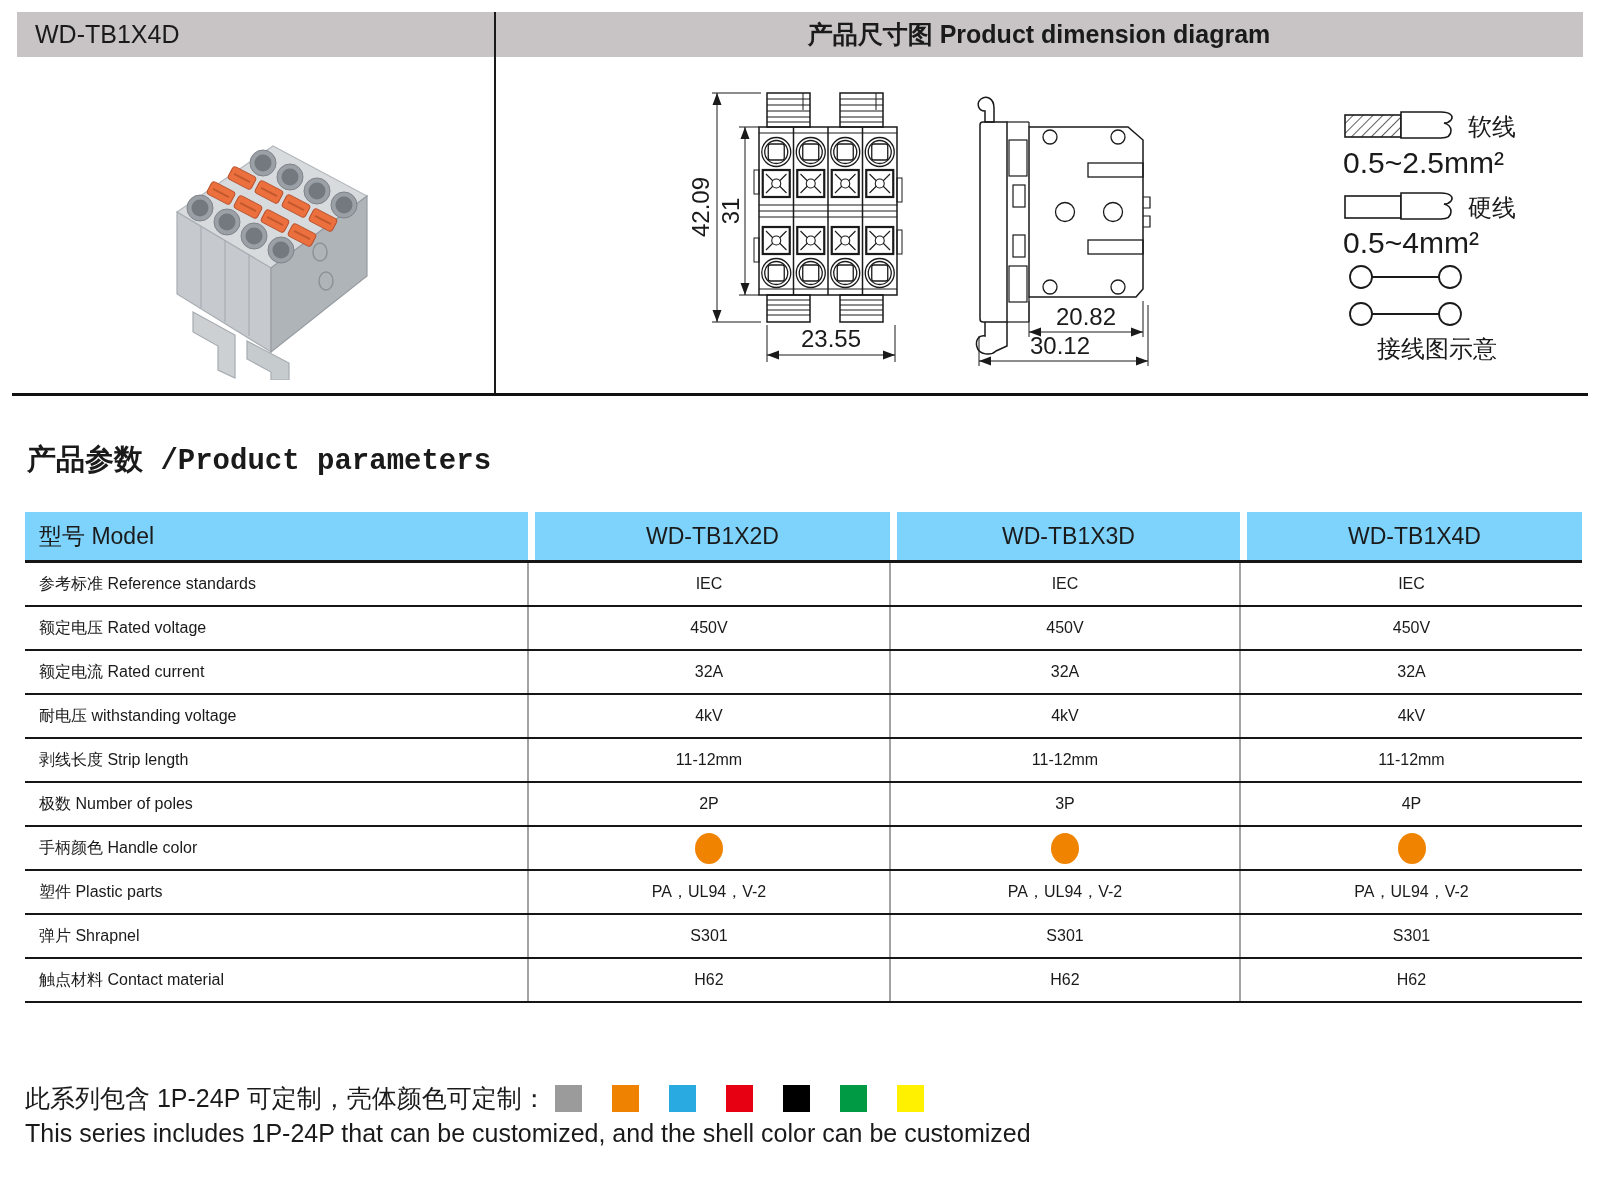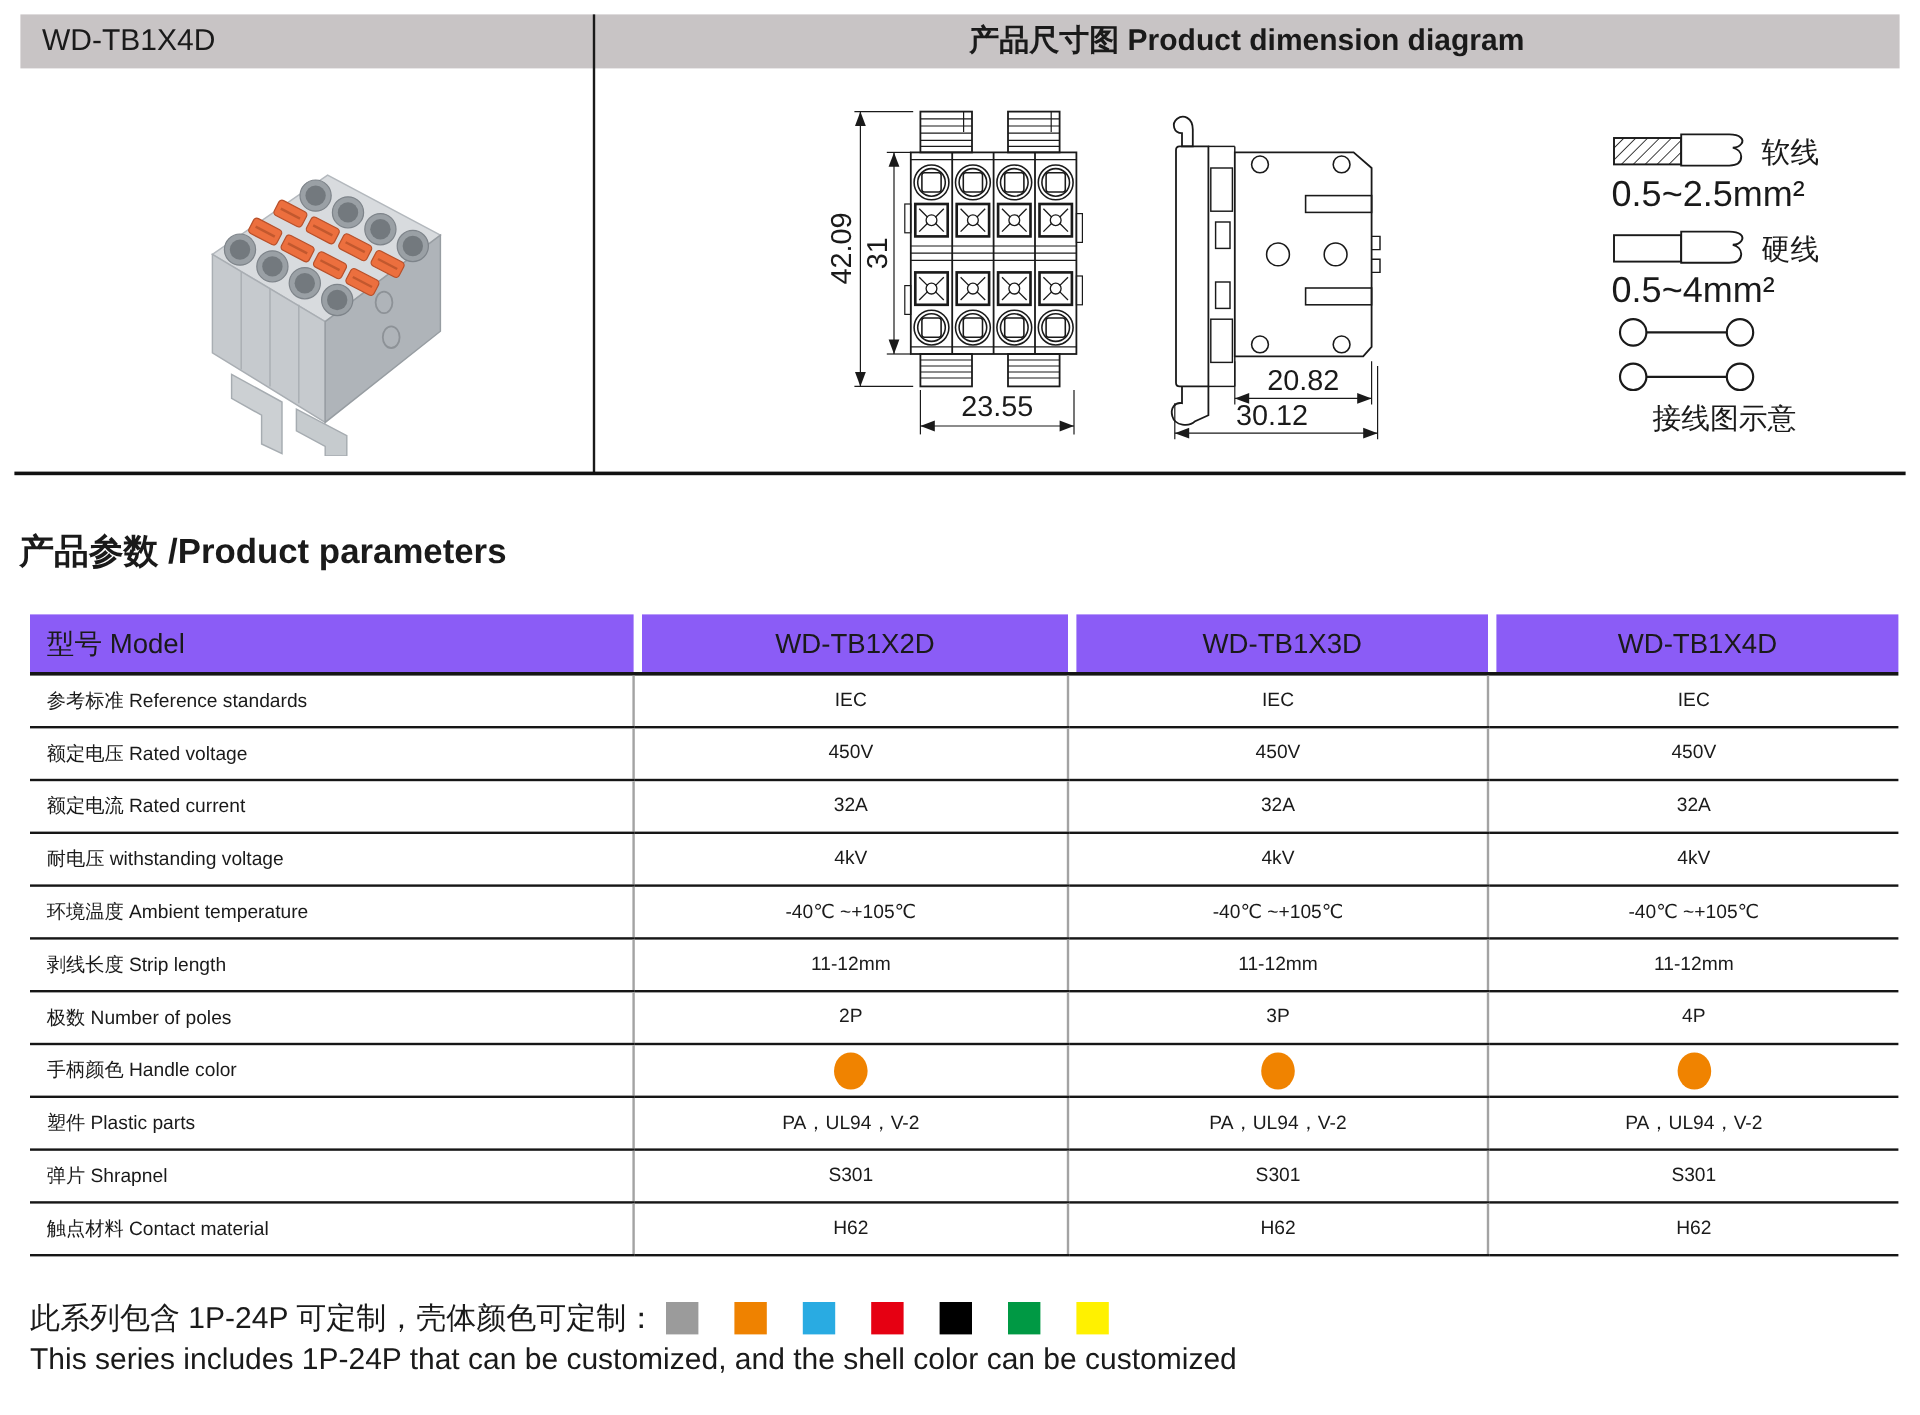--- a/index.html
+++ b/index.html
@@ -15,24 +15,24 @@
   .v-divider { position:absolute; left:494px; top:12px; width:2px; height:383px; background:#1a1a1a; }
   .h-rule { position:absolute; left:12px; top:393px; width:1576px; height:3px; background:#111111; }
 
   
   .abs { position:absolute; }
   svg { display:block; }
   .legend-label { position:absolute; font-size:24px; white-space:nowrap; }
   .legend-range { position:absolute; font-size:30px; white-space:nowrap; }
 
   
-  .section-title { position:absolute; left:16px; top:440px; font-size:29px; font-weight:bold; }
+  .section-title { position:absolute; left:27px; top:440px; font-size:29px; font-weight:bold;font-family:Liberation Mono, monospace; }
 
   .param-header { position:absolute; left:25px; top:512px; width:1557px; height:48px; border-bottom:3px solid #161616; }
-  .param-header .hcell { position:absolute; top:0; height:48px; line-height:48px; background:#8b5cf6; font-size:23px; text-align:center; }
+  .param-header .hcell { position:absolute; top:0; height:48px; line-height:48px; background:#7dd3fc; font-size:23px; text-align:center; }
   .param-header .h0 { left:0; width:503px; text-align:left; padding-left:14px; box-sizing:border-box; }
   .param-header .h1 { left:510px; width:355px; }
   .param-header .h2 { left:872px; width:343px; }
   .param-header .h3 { left:1222px; width:335px; }
 
   table.params { position:absolute; left:25px; top:563px; width:1557px; border-collapse:collapse; table-layout:fixed; font-size:16px; }
   table.params td { height:42px; border-bottom:2px solid #161616; text-align:center; padding:0; white-space:nowrap; overflow:hidden; }
   table.params td.label-cell { text-align:left; padding-left:14px; }
   table.params td.value-cell { border-left:2px solid #a3a3a3; }
   .dot { display:inline-block; width:28px; height:31px; border-radius:50%; vertical-align:middle; }
@@ -383,26 +383,20 @@
           <td class="value-cell">32A</td>
           <td class="value-cell">32A</td>
         </tr>
         <tr>
           <td class="label-cell">耐电压 withstanding voltage</td>
           <td class="value-cell">4kV</td>
           <td class="value-cell">4kV</td>
           <td class="value-cell">4kV</td>
         </tr>
         <tr>
-          <td class="label-cell">环境温度 Ambient temperature</td>
-          <td class="value-cell">-40℃ ~+105℃</td>
-          <td class="value-cell">-40℃ ~+105℃</td>
-          <td class="value-cell">-40℃ ~+105℃</td>
-        </tr>
-        <tr>
           <td class="label-cell">剥线长度 Strip length</td>
           <td class="value-cell">11-12mm</td>
           <td class="value-cell">11-12mm</td>
           <td class="value-cell">11-12mm</td>
         </tr>
         <tr>
           <td class="label-cell">极数 Number of poles</td>
           <td class="value-cell">2P</td>
           <td class="value-cell">3P</td>
           <td class="value-cell">4P</td>

